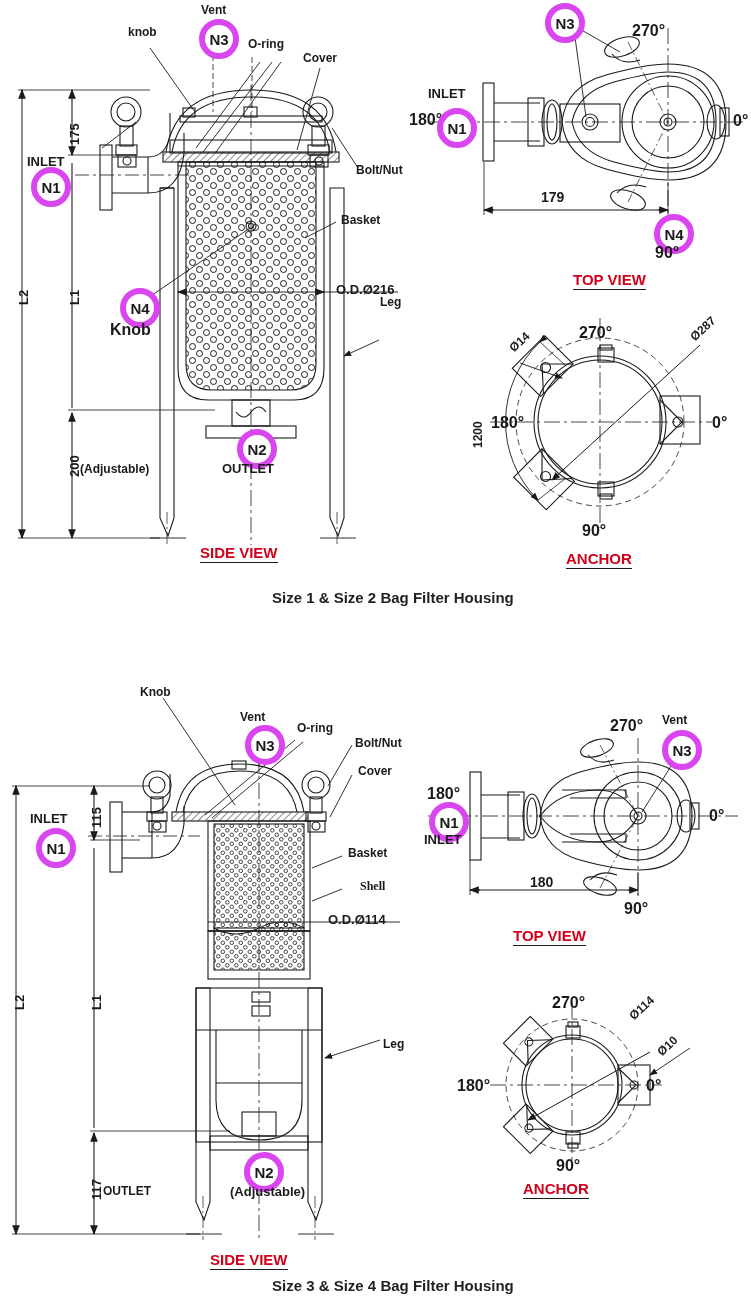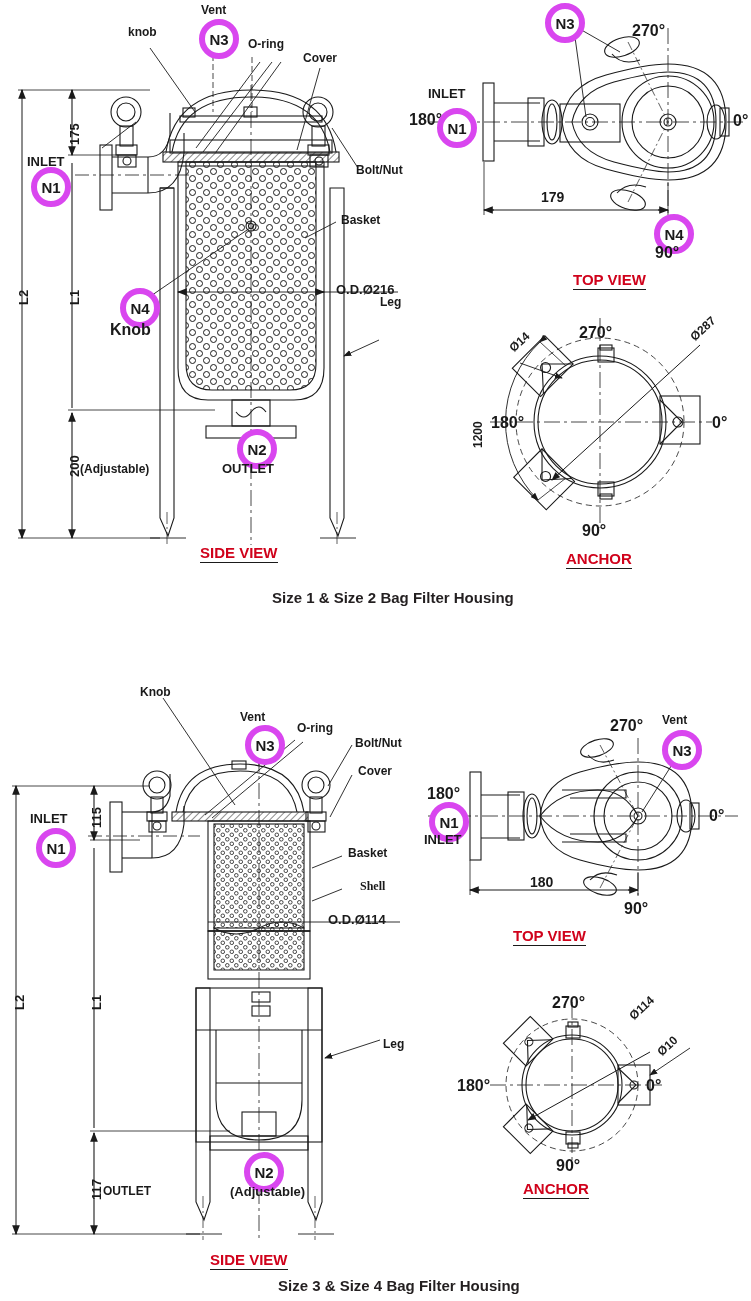--- a/index.html
+++ b/index.html
@@ -426,15 +426,15 @@
 <div class="viewttl" style="position:absolute;left:513px;top:927px;">TOP VIEW</div>
 
 <div class="lbl s11" style="left:552px;top:995px;">270°</div>
 <div class="lbl s12" style="left:627px;top:1013px;transform:rotate(-42deg);transform-origin:left top;">Ø114</div>
 <div class="lbl s12" style="left:655px;top:1049px;transform:rotate(-42deg);transform-origin:left top;">Ø10</div>
 <div class="lbl s11" style="left:457px;top:1078px;">180°</div>
 <div class="lbl s11" style="left:646px;top:1078px;">0°</div>
 <div class="lbl s11" style="left:556px;top:1158px;">90°</div>
 <div class="viewttl" style="position:absolute;left:523px;top:1180px;">ANCHOR </div>
 
-<div class="caption" style="position:absolute;left:272px;top:1277px;margin-left:6px;">Size 3 &amp; Size 4 Bag Filter Housing</div>
+<div class="caption" style="position:absolute;left:272px;top:1277px;">Size 3 &amp; Size 4 Bag Filter Housing</div>
 
 </div>
 
 </body></html>

